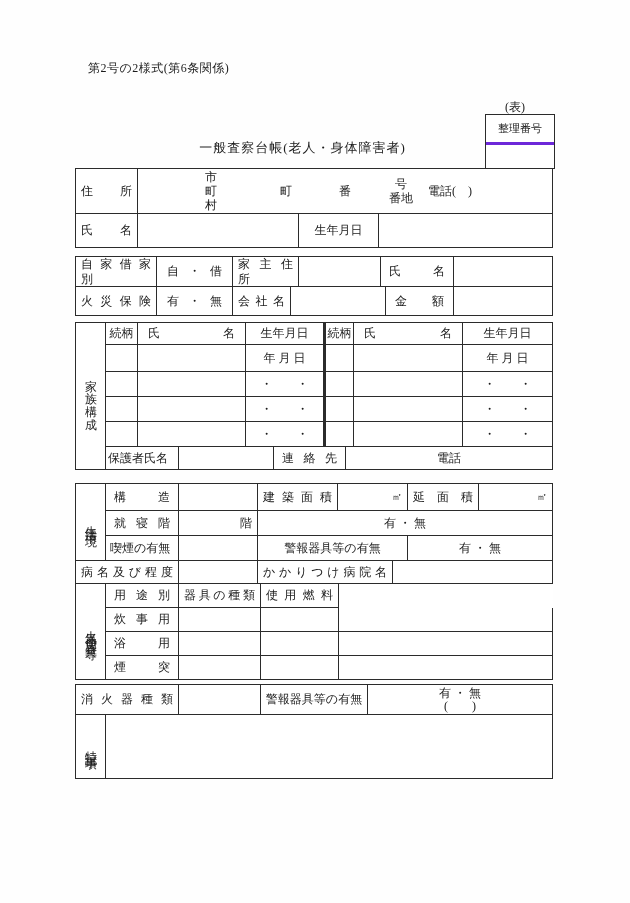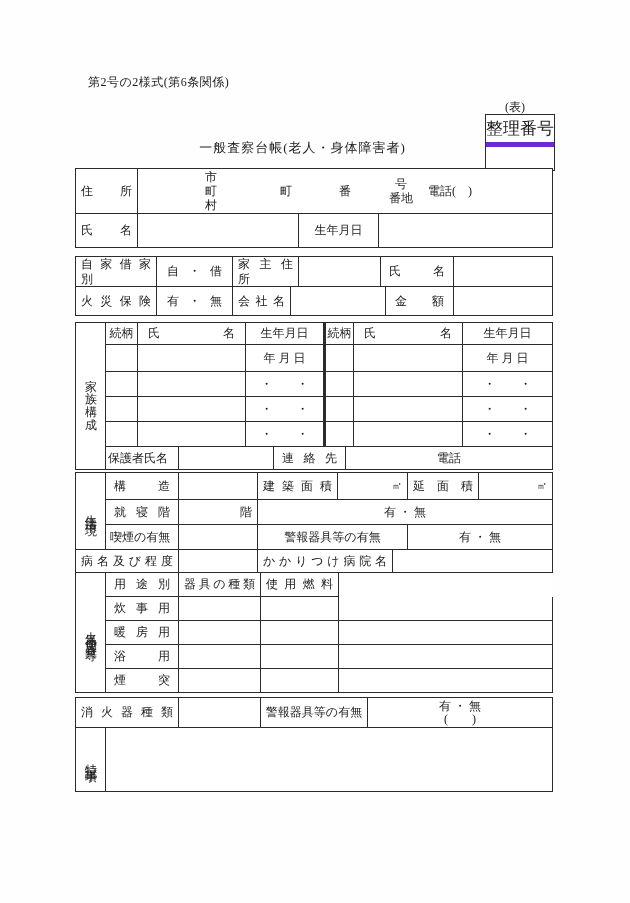--- a/index.html
+++ b/index.html
@@ -1,24 +1,24 @@
 <!DOCTYPE html>
 <html><head>
 <meta charset="utf-8">
 <style>
   html,body { margin:0; padding:0; background:#ffffff; }
   .page {
     position:relative; width:630px; height:903px; background:#fefefe;
     font-family:"Liberation Serif","DejaVu Serif",serif;
     color:#1b1b1b; font-size:12px; overflow:hidden;
   }
-  .form-no { position:absolute; left:88px; top:74px; font-size:12px; letter-spacing:.5px; }
+  .form-no { position:absolute; left:88px; top:60px; font-size:12px; letter-spacing:.5px; }
   .side-label { position:absolute; left:505px; top:99px; font-size:12px; }
   .serial-box { position:absolute; left:485px; top:114px; width:68px; border:1px solid #2b2b2b; background:#fff; }
-  .serial-box .lbl { height:27px; border-bottom:5px solid #6d28d9; display:flex; align-items:center; justify-content:center; font-size:17px; }
+  .serial-box .lbl { height:27px; border-bottom:3px solid #6d28d9; display:flex; align-items:center; justify-content:center; font-size:11px; }
   .serial-box .val { height:23px; }
   .title { position:absolute; left:75px; top:139px; width:455px; text-align:center; font-size:13px; letter-spacing:1px; }
 
   .blocks { position:absolute; left:75px; top:168px; width:478px; }
   .block { border-top:1px solid #2b2b2b; border-left:1px solid #2b2b2b; background:#fff; }
   .hblock { display:flex; }
   .sub { display:flex; }
   .rows { flex:1; min-width:0; }
   .row { display:flex; }
   .cell {
@@ -214,21 +214,21 @@
           <div class="cell j" style="width:72px;padding:0 8px">
               <span class="t">連 絡 先</span>
             </div>
           <div class="cell c fx">
               <span class="t">電話</span>
             </div>
         </div>
       </div>
     </div>
 
-    <div class="block" style="margin-top:2px">
+    <div class="block" style="margin-top:13px">
       <div class="sub">
         <div class="vlabel">
             <span class="vtext">生活環境</span>
           </div>
         <div class="rows">
           <div class="row" style="height:27px">
             <div class="cell j" style="width:73px;padding:0 8px">
                 <span class="t">構 造</span>
               </div>
             <div class="cell" style="width:79px"></div>
@@ -294,28 +294,20 @@
           <div class="cell j" style="width:82px">
               <span class="t">器具の種類</span>
             </div>
           <div class="cell j" style="width:78px">
               <span class="t">使 用 燃 料</span>
             </div>
         </div>
         <div class="row" style="height:24px">
           <div class="cell j" style="width:73px;padding:0 8px">
               <span class="t">炊 事 用</span>
-            </div>
-          <div class="cell" style="width:82px"></div>
-          <div class="cell" style="width:78px"></div>
-          <div class="cell fx"></div>
-        </div>
-        <div class="row" style="height:24px">
-          <div class="cell j" style="width:73px;padding:0 8px">
-              <span class="t">暖 房 用</span>
             </div>
           <div class="cell" style="width:82px"></div>
           <div class="cell" style="width:78px"></div>
           <div class="cell fx"></div>
         </div>
         <div class="row" style="height:24px">
           <div class="cell j" style="width:73px;padding:0 8px">
               <span class="t">浴 用</span>
             </div>
           <div class="cell" style="width:82px"></div>

